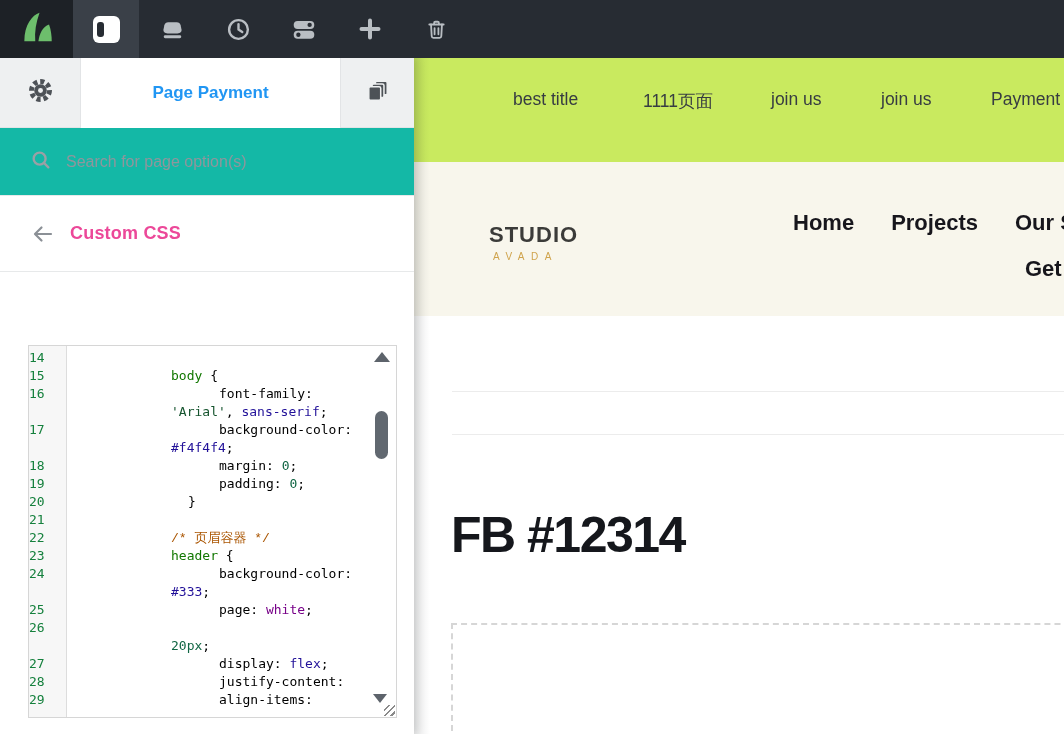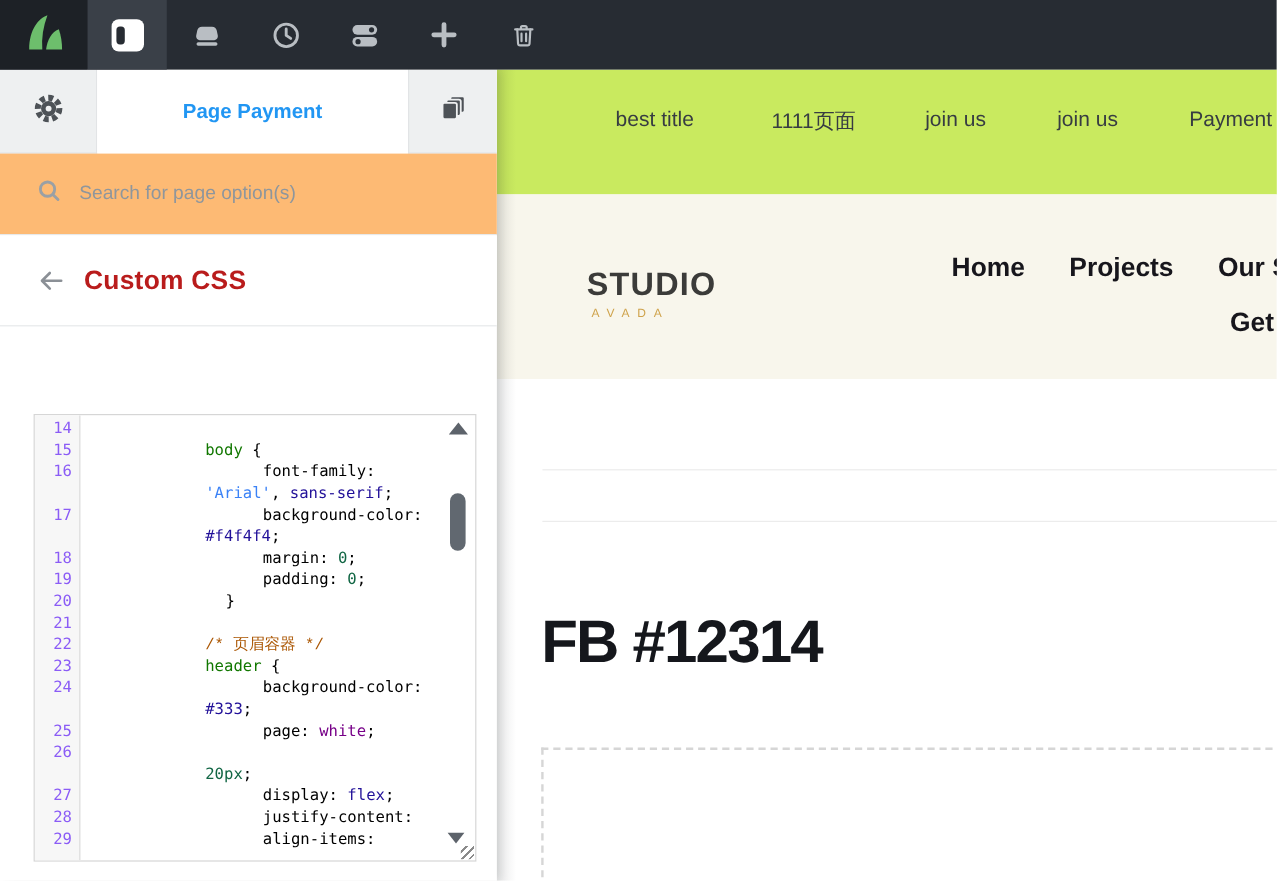--- a/index.html
+++ b/index.html
@@ -19,47 +19,47 @@
 
   
   .panel { position:absolute; left:0; top:58px; width:414px; height:676px; background:#fff; z-index:40; box-shadow:3px 0 8px rgba(20,25,30,.14); }
   .tabrow { position:absolute; left:0; top:0; width:414px; height:70px; display:flex; }
   .tab { display:flex; align-items:center; justify-content:center; cursor:pointer; }
   .tab-gear { width:81px; background:#eef0f1; border-right:1px solid #e2e4e6; border-bottom:1px solid #e2e4e6; }
   .tab-main { width:259px; background:#fff; }
   .tab-main span { color:#2196f3; font-size:17px; font-weight:bold; }
   .tab-clone { width:74px; background:#eef0f1; border-left:1px solid #e2e4e6; border-bottom:1px solid #e2e4e6; }
 
-  .searchrow { position:absolute; left:0; top:70px; width:414px; height:68px; background:#fdba74; border-bottom:1px solid #e7e9ea; display:flex; align-items:center; padding-left:30px; cursor:text; }
+  .searchrow { position:absolute; left:0; top:70px; width:414px; height:68px; background:#14b8a6; border-bottom:1px solid #e7e9ea; display:flex; align-items:center; padding-left:30px; cursor:text; }
   .searchrow svg { margin-right:14px; flex:0 0 auto; }
   .searchrow input { border:none; outline:none; font-size:16px; color:#444; width:300px; font-family:"Liberation Sans",sans-serif; background:transparent; }
   .searchrow input::placeholder { color:#8f969c; opacity:1; }
 
   .sectionhead { position:absolute; left:0; top:138px; width:414px; height:76px; border-bottom:1px solid #e7e9ea; display:flex; align-items:center; padding-left:30px; background:#fff; }
   .back-btn { width:26px; height:26px; display:flex; align-items:center; justify-content:center; cursor:pointer; margin-right:14px; }
-  .sectionhead h2 { font-size:22px; color:#b91c1c; font-weight:bold; letter-spacing:.2px; }
+  .sectionhead h2 { font-size:18px; color:#ec4899; font-weight:bold; letter-spacing:.2px; }
 
   .fieldrow { position:absolute; left:0; top:214px; width:414px; height:36px; display:flex; align-items:center; padding:0 26px 0 28px; margin-top:82px; }
   .fieldrow { top:214px; margin-top:0; padding-top:78px; height:auto; }
   .field-label { font-size:15px; font-weight:bold; color:#33383d; flex:1; }
   .help-badge { width:17px; height:17px; border-radius:50%; background:#9aa0a6; color:#fff; font-size:11px; font-weight:bold; display:flex; align-items:center; justify-content:center; cursor:pointer; }
 
   
   .editor { position:absolute; left:28px; top:287px; width:369px; height:373px; border:1px solid #d6d6d6; background:#fff; overflow:hidden; font-family:"DejaVu Sans Mono", monospace; font-size:13px; line-height:18px; cursor:text; }
   .gutter-bg { position:absolute; left:0; top:0; width:38px; height:100%; background:#f7f7f7; border-right:1px solid #ddd; }
   .code-rows { position:absolute; left:0; top:3px; width:100%; }
   .code-row { display:flex; height:18px; white-space:pre; }
-  .ln { width:38px; flex:0 0 38px; text-align:right; padding-right:7px; color:#8b5cf6; position:relative; }
+  .ln { width:38px; flex:0 0 38px; text-align:left; padding-right:7px; color:#15803d; position:relative; }
   .cl { flex:1; padding-left:4px; color:#000; }
   .i0  { padding-left:4px; }
   .ia  { padding-left:104px; }
   .ia2 { padding-left:121px; }
   .ib  { padding-left:152px; }
   .tk-tag { color:#117700; }
-  .tk-string { color:#3b82f6; }
+  .tk-string { color:#14532d; }
   .tk-atom { color:#221199; }
   .tk-num { color:#116644; }
   .tk-keyword { color:#770088; }
   .tk-comment { color:#aa5500;font-family:Liberation Mono, monospace; }
   .tk-plain { color:#000; }
 
   .sb-up { position:absolute; right:6px; top:6px; width:0; height:0; border-left:8px solid transparent; border-right:8px solid transparent; border-bottom:10px solid #5d636b; cursor:pointer; }
   .sb-down { position:absolute; right:9px; bottom:14px; width:0; height:0; border-left:7px solid transparent; border-right:7px solid transparent; border-top:9px solid #5d636b; cursor:pointer; }
   .sb-thumb { position:absolute; right:8px; top:65px; width:13px; height:48px; background:#616870; border-radius:7px; cursor:grab; }
   .resize-grip { position:absolute; right:1px; bottom:1px; width:11px; height:11px; cursor:nwse-resize;
@@ -67,21 +67,21 @@
 
   
   .preview { position:absolute; left:414px; top:58px; width:650px; height:676px; background:#fff; }
   .panel-shadow { position:absolute; left:0; top:0; width:16px; height:676px; background:linear-gradient(90deg, rgba(25,30,35,.10), rgba(25,30,35,0)); pointer-events:none; z-index:5; }
 
   .green-header { position:absolute; left:0; top:0; width:654px; height:104px; background:#c9ea5f; }
   .tm-item { position:absolute; top:31px; font-size:17.5px; color:#373c42; white-space:nowrap; cursor:pointer; }
 
   .cream { position:absolute; left:0; top:104px; width:650px; height:154px; background:#f8f6ec; }
   .site-logo { position:absolute; left:75px; top:60px; cursor:pointer; }
-  .logo-title { font-size:27px; font-weight:bold; color:#3b3b39; letter-spacing:1px; }
+  .logo-title { font-size:22px; font-weight:bold; color:#3b3b39; letter-spacing:1px; }
   .logo-sub { font-size:10px; color:#cfa34c; letter-spacing:6.5px; margin-top:3px; padding-left:4px; }
   .site-nav { position:absolute; left:379px; top:48px; display:flex; gap:37px; white-space:nowrap; }
   .site-nav span, .nav2 { font-size:22px; font-weight:bold; color:#17161c; cursor:pointer; }
   .nav2 { position:absolute; left:611px; top:94px; white-space:nowrap; }
 
   .content { position:absolute; left:0; top:258px; width:650px; height:418px; background:#fff; }
   .hair { position:absolute; left:38px; width:700px; height:1px; background:#ececec; }
   .hair-1 { top:75px; }
   .hair-2 { top:118px; }
   .page-heading { position:absolute; left:37px; top:190px; font-size:50px; font-weight:bold; color:#15171c; letter-spacing:-1.5px; white-space:nowrap; }

